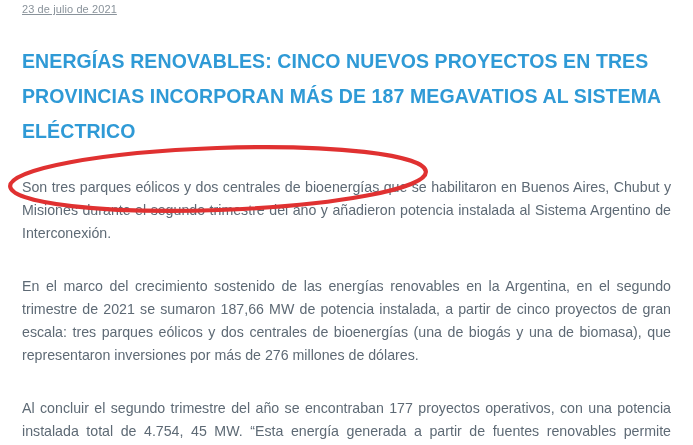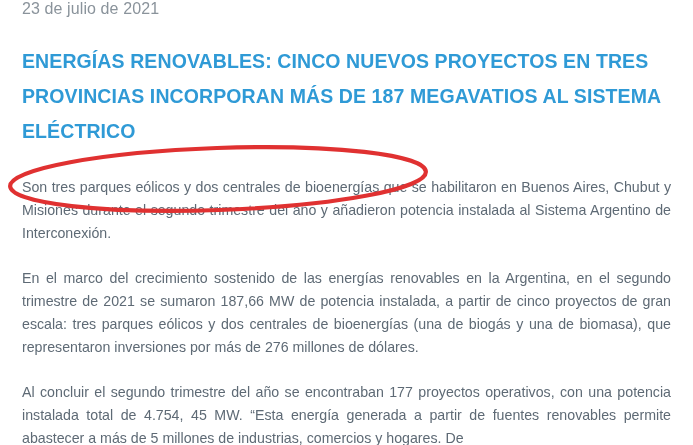--- a/index.html
+++ b/index.html
@@ -16,41 +16,42 @@
     position: relative;
   }
   .page {
     position: relative;
     width: 693px;
     height: 445px;
     box-sizing: border-box;
     padding: 0 22px;
   }
   .date {
-    font-size: 16px;
+    font-size: 11px;
     color: #8a939b;
     letter-spacing: 0.1px;
     padding-top: 2px;
     line-height: 14px;
+    text-decoration: underline;
   }
   .headline {
     margin-top: 28px;
     font-size: 19.5px;
     line-height: 35px;
     font-weight: bold;
     color: #2f9ad6;
     text-transform: uppercase;
     letter-spacing: 0.1px;
   }
   .body-text {
     font-size: 14.2px;
     line-height: 23px;
     color: #5e6a75;
     text-align: justify;
-    margin-top: 22px;
+    margin-top: 30px;
   }
   .body-text.first {
     margin-top: 27px;
   }
   .annotation-layer {
     position: absolute;
     left: 0;
     top: 0;
     width: 693px;
     height: 445px;

